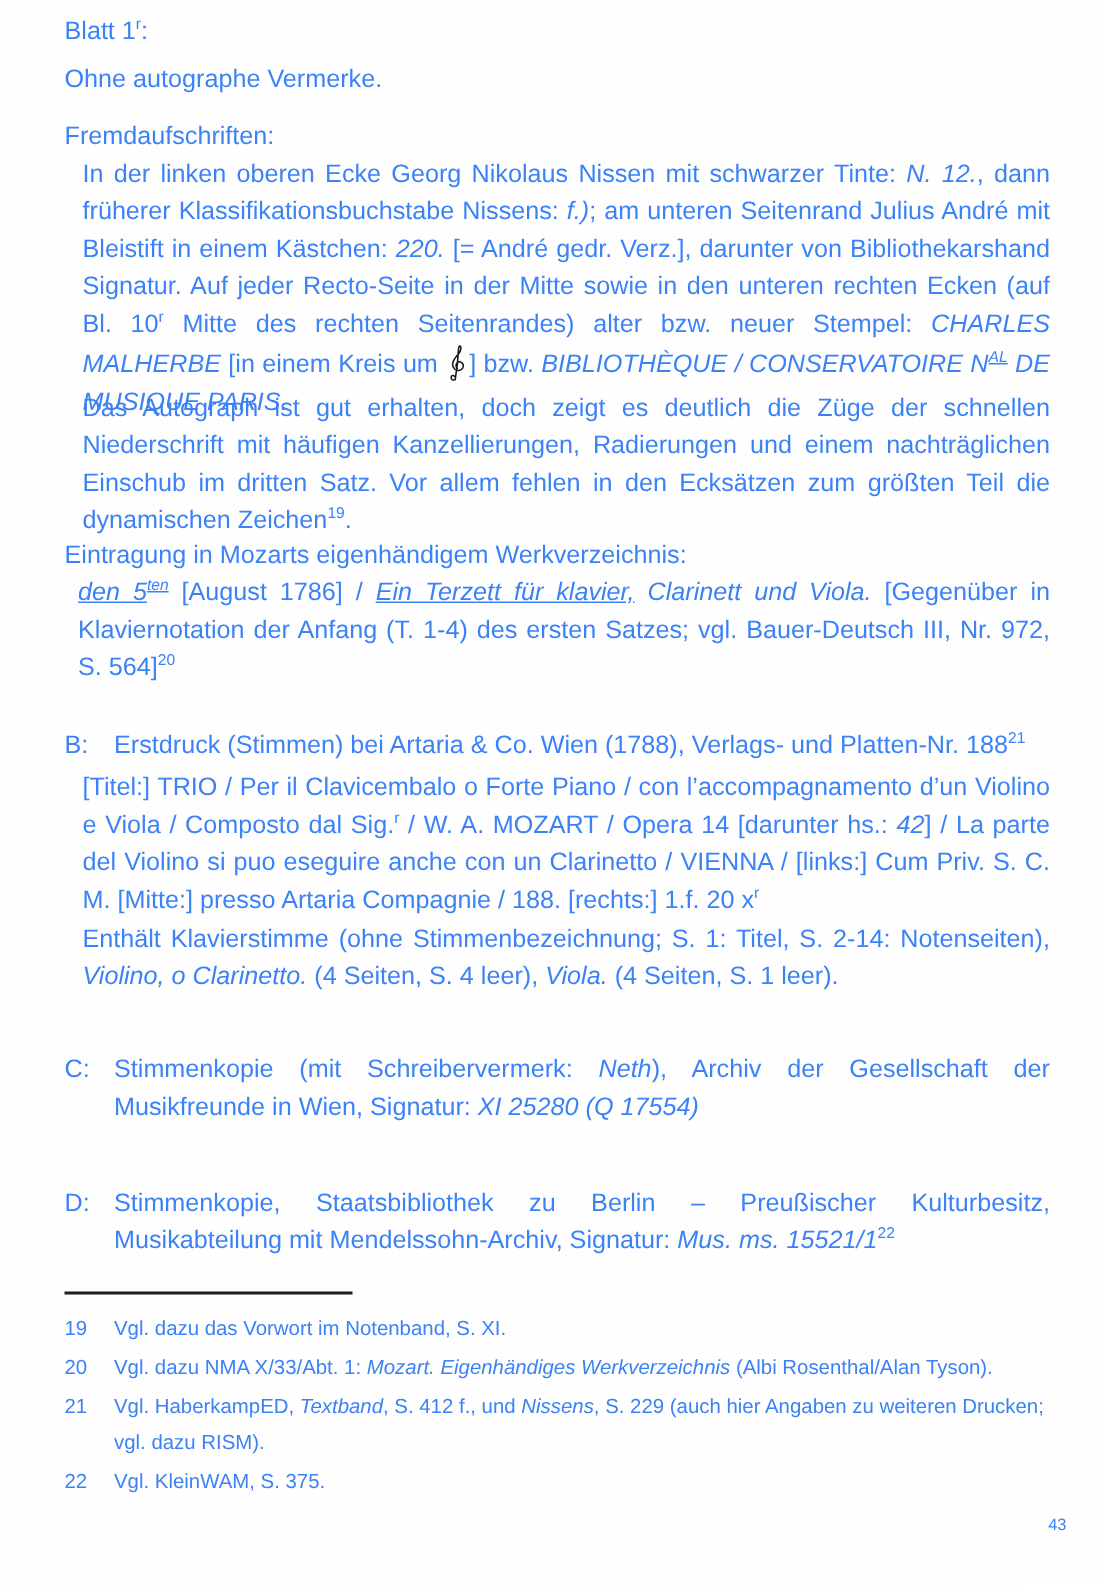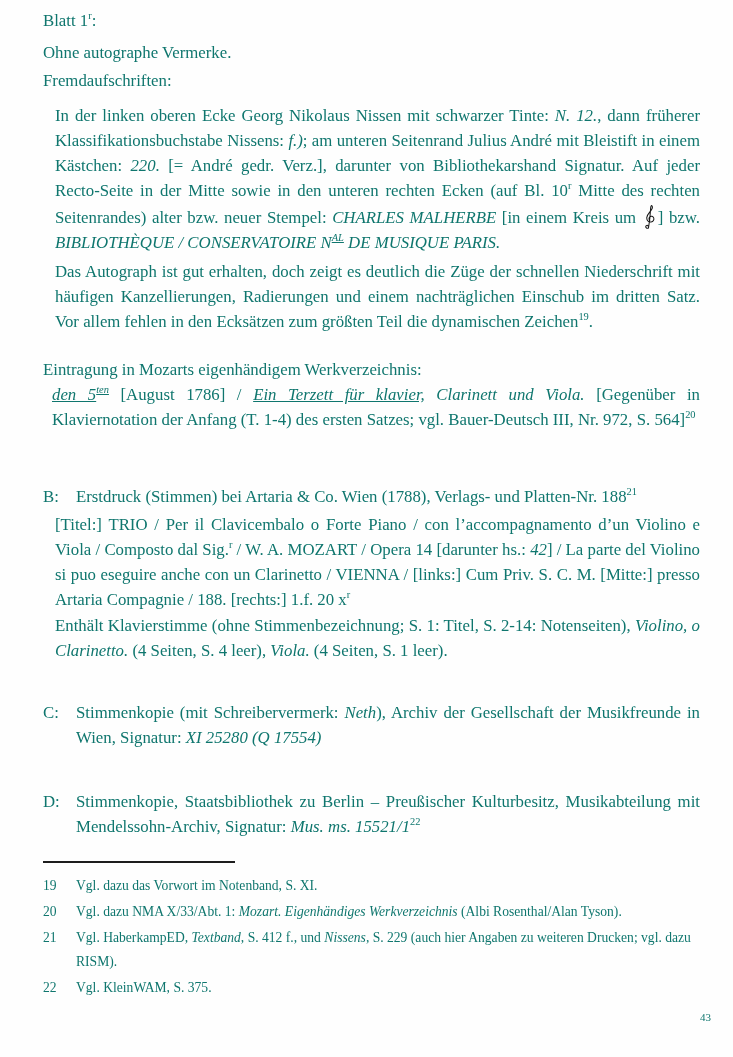--- a/index.html
+++ b/index.html
@@ -3,22 +3,22 @@
 <meta charset="utf-8">
 <style>
   * { box-sizing: border-box; }
   html, body { margin: 0; padding: 0; background: #ffffff; }
   .page {
     position: relative;
     width: 733px;
     height: 1057px;
     margin: 0 auto;
     background: #fefefe;
-    color: #0f766e;
-    font-family: Liberation Serif, serif;
+    color: #3b82f6;
+    font-family: Liberation Sans, sans-serif;
     font-size: 16.8px;
     line-height: 25px;
     overflow: hidden;
   }
   .blk { position: absolute; left: 43px; right: 33px; }
   .para { text-align: justify; margin-left: 12px; }
   sup {
     font-size: 0.62em;
     line-height: 0;
     vertical-align: super;
@@ -48,21 +48,21 @@
     line-height: 0;
   }
 </style>
 </head>
 <body>
 
 <div class="page">
 
   <div class="blk" style="top:8px"><span>Blatt 1</span><sup>r</sup><span>:</span></div>
   <div class="blk" style="top:40px"><span>Ohne autographe Vermerke.</span></div>
-  <div class="blk" style="top:68px"><span>Fremdaufschriften:</span></div>
+  <div class="blk" style="top:78px"><span>Fremdaufschriften:</span></div>
 
   <div class="blk para" style="top:103px"><span>In der linken oberen Ecke Georg Nikolaus Nissen mit schwarzer Tinte: </span><span style="font-style: italic;">N. 12.</span><span>, dann früherer Klassifikationsbuchstabe Nissens: </span><span style="font-style: italic;">f.)</span><span>; am unteren Seitenrand Julius André mit Bleistift in einem Kästchen: </span><span style="font-style: italic;">220.</span><span> [= André gedr. Verz.], darunter von Bibliothekarshand Signatur. Auf jeder Recto-Seite in der Mitte sowie in den unteren rechten Ecken (auf Bl. 10</span><sup>r</sup><span> Mitte des rechten Seitenrandes) alter bzw. neuer Stempel: </span><span style="font-style: italic;">CHARLES MALHERBE</span><span> [in einem Kreis um </span><span class="inline-icon"><svg viewBox="0 0 22 48" width="12" height="27" aria-hidden="true">
           <path d="M8.2 45.2 C5.4 46.6 2.8 44.6 3.2 42.2 C3.6 40.2 6.2 39.5 7.3 41.2 M8.2 45.2 C10.4 32 11.7 19.4 12.2 8.6 C12.4 5 13.6 3.2 14.6 4.4 C15.8 6 15.2 10 12.6 13.2 C9.4 17.2 5.2 21 5 26.2 C4.8 31.4 9 34.6 13 34 C17 33.4 19 29.8 17.8 26.6 C16.6 23.4 12.8 22.4 10.6 24.6 C8.6 26.6 8.8 29.8 10.8 31.4" fill="none" stroke="#161616" stroke-width="1.9" stroke-linecap="round"></path>
         </svg></span><span>] bzw. </span><span style="font-style: italic;">BIBLIOTHÈQUE / CONSERVATOIRE N</span><sup style="font-style: italic; text-decoration: underline;">AL</sup><span style="font-style: italic;"> DE MUSIQUE PARIS.</span></div>
 
   <div class="blk para" style="top:259px"><span>Das Autograph ist gut erhalten, doch zeigt es deutlich die Züge der schnellen Niederschrift mit häufigen Kanzellierungen, Radierungen und einem nachträglichen Einschub im dritten Satz. Vor allem fehlen in den Ecksätzen zum größten Teil die dynamischen Zeichen</span><sup>19</sup><span>.</span></div>
 
   <div class="blk section" style="top:357px">
     <div class="section-body">
       <div><span>Eintragung in Mozarts eigenhändigem Werkverzeichnis:</span></div>

